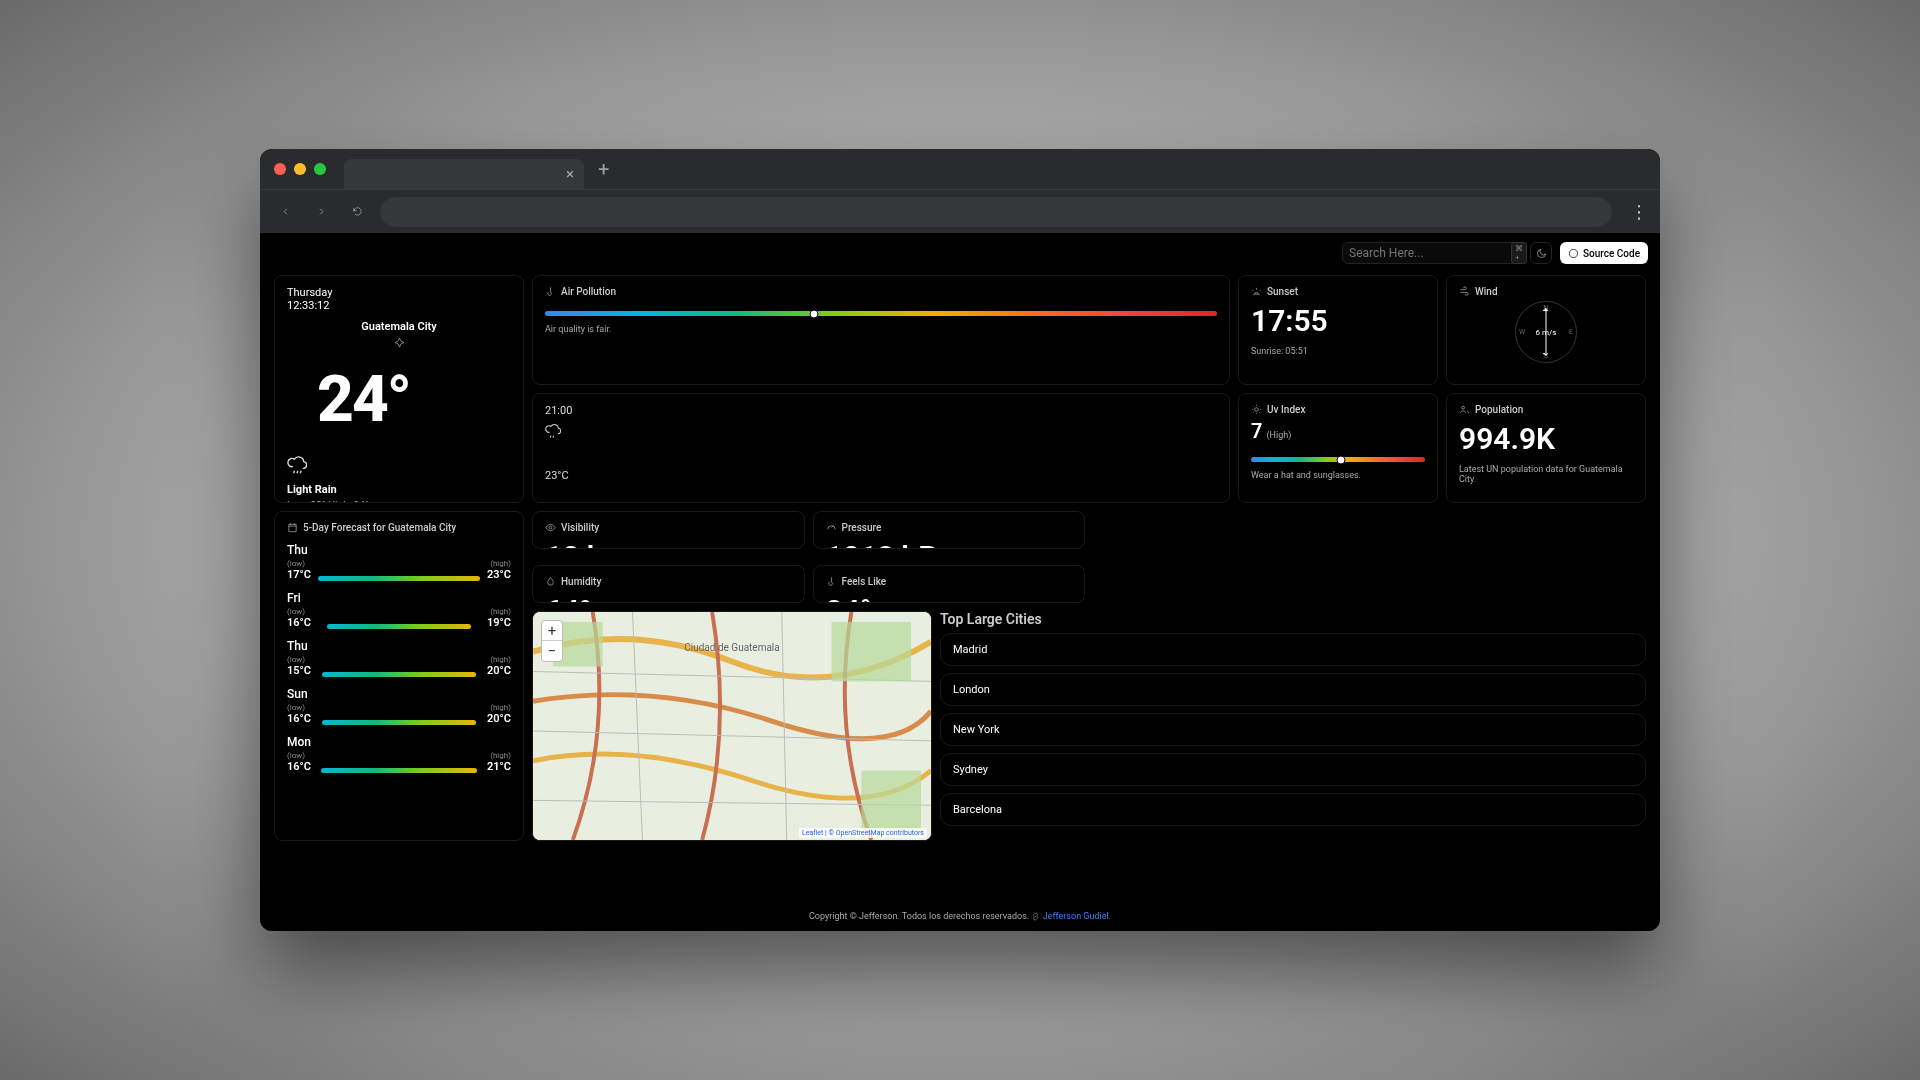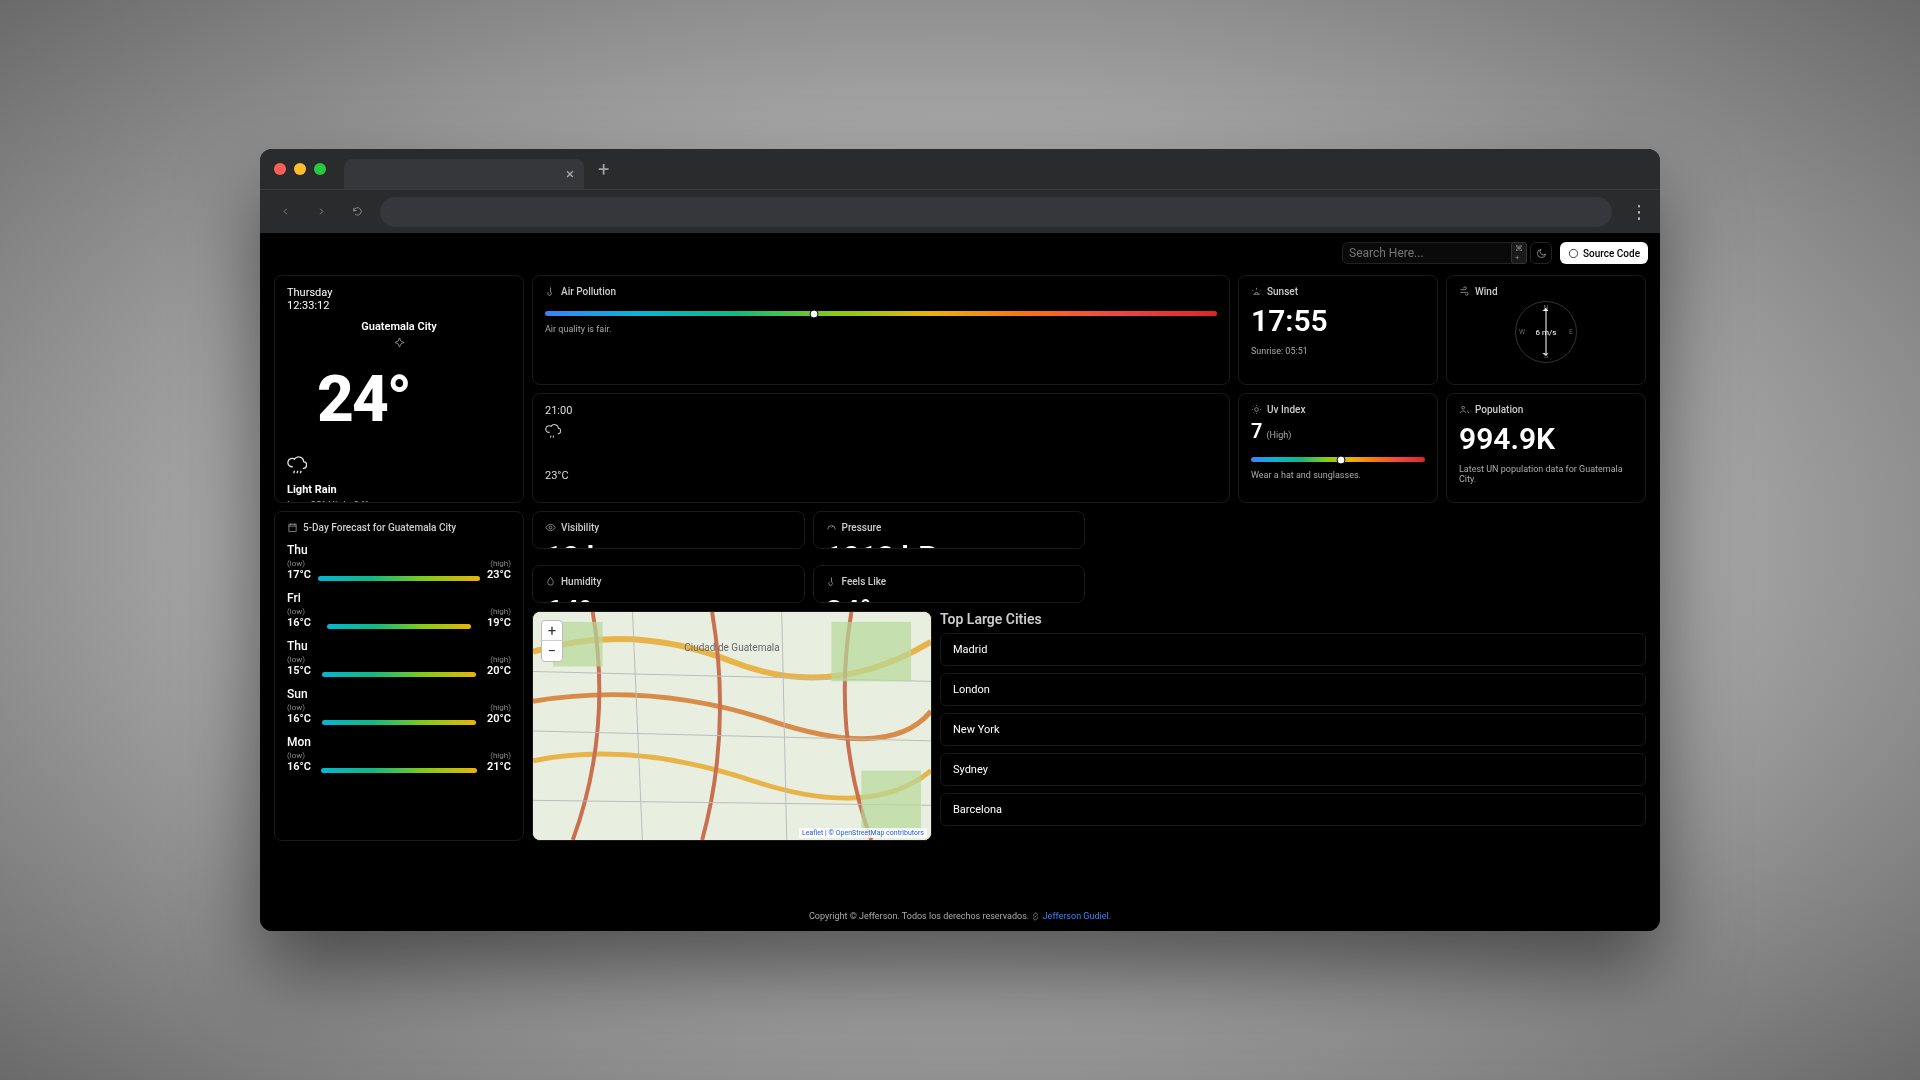--- a/index.html
+++ b/index.html
@@ -108,21 +108,21 @@
   .row4 { grid-column: 2 / span 3; grid-row: 4; display: grid; grid-template-columns: 400px 1fr; gap: 8px; }
   .map { border: 1px solid #1a1a1a; border-radius: 8px; background: #dfe8d4; position: relative; overflow: hidden; }
   .map svg { width: 100%; height: 100%; }
   .map-ctrl { position: absolute; top: 8px; left: 8px; background: #fff; border: 1px solid #bbb; border-radius: 4px; overflow: hidden; }
   .map-ctrl div { width: 20px; height: 20px; color: #333; font-size: 15px; line-height: 20px; text-align: center; cursor: pointer; }
   .map-ctrl div:first-child { border-bottom: 1px solid #ccc; }
   .map-label { position: absolute; top: 30px; left: 50%; transform: translateX(-50%); font-size: 10px; color: #666; }
   .map-attr { position: absolute; bottom: 2px; right: 4px; background: rgba(255,255,255,0.8); font-size: 7px; color: #555; padding: 1px 3px; }
   .map-attr a { color: #2563eb; text-decoration: none; }
   .cities h4 { font-size: 14px; font-weight: 600; color: #ccc; margin-bottom: 6px; }
-  .city { border: 1px solid #1a1a1a; border-radius: 6px; padding: 9px 12px; font-size: 11px; margin-bottom: 7px; cursor: pointer; }
+  .city { border: 1px solid #1a1a1a; border-radius: 11px; padding: 9px 12px; font-size: 11px; margin-bottom: 7px; cursor: pointer; }
   
   .footer { text-align: center; font-size: 9px; color: #aaa; padding: 6px 0 10px; }
   .footer a { color: #3b82f6; text-decoration: none; }
   
   svg.ico path, svg.ico circle, svg.ico line { stroke: #aaa; stroke-width: 1.6; fill: none; }
 </style>
 </head>
 <body>
 
 <div class="window">

